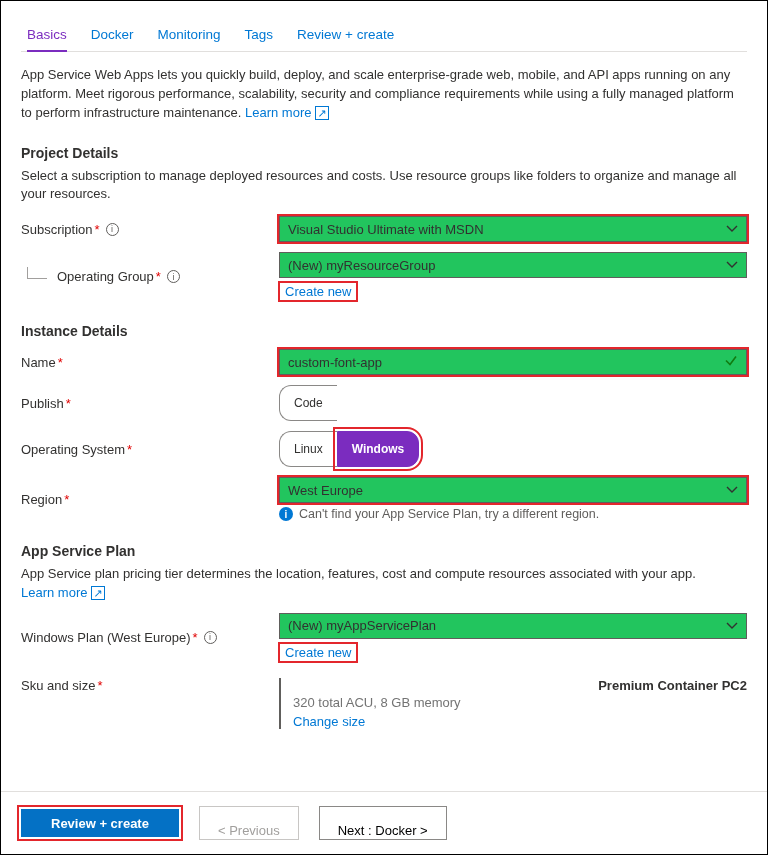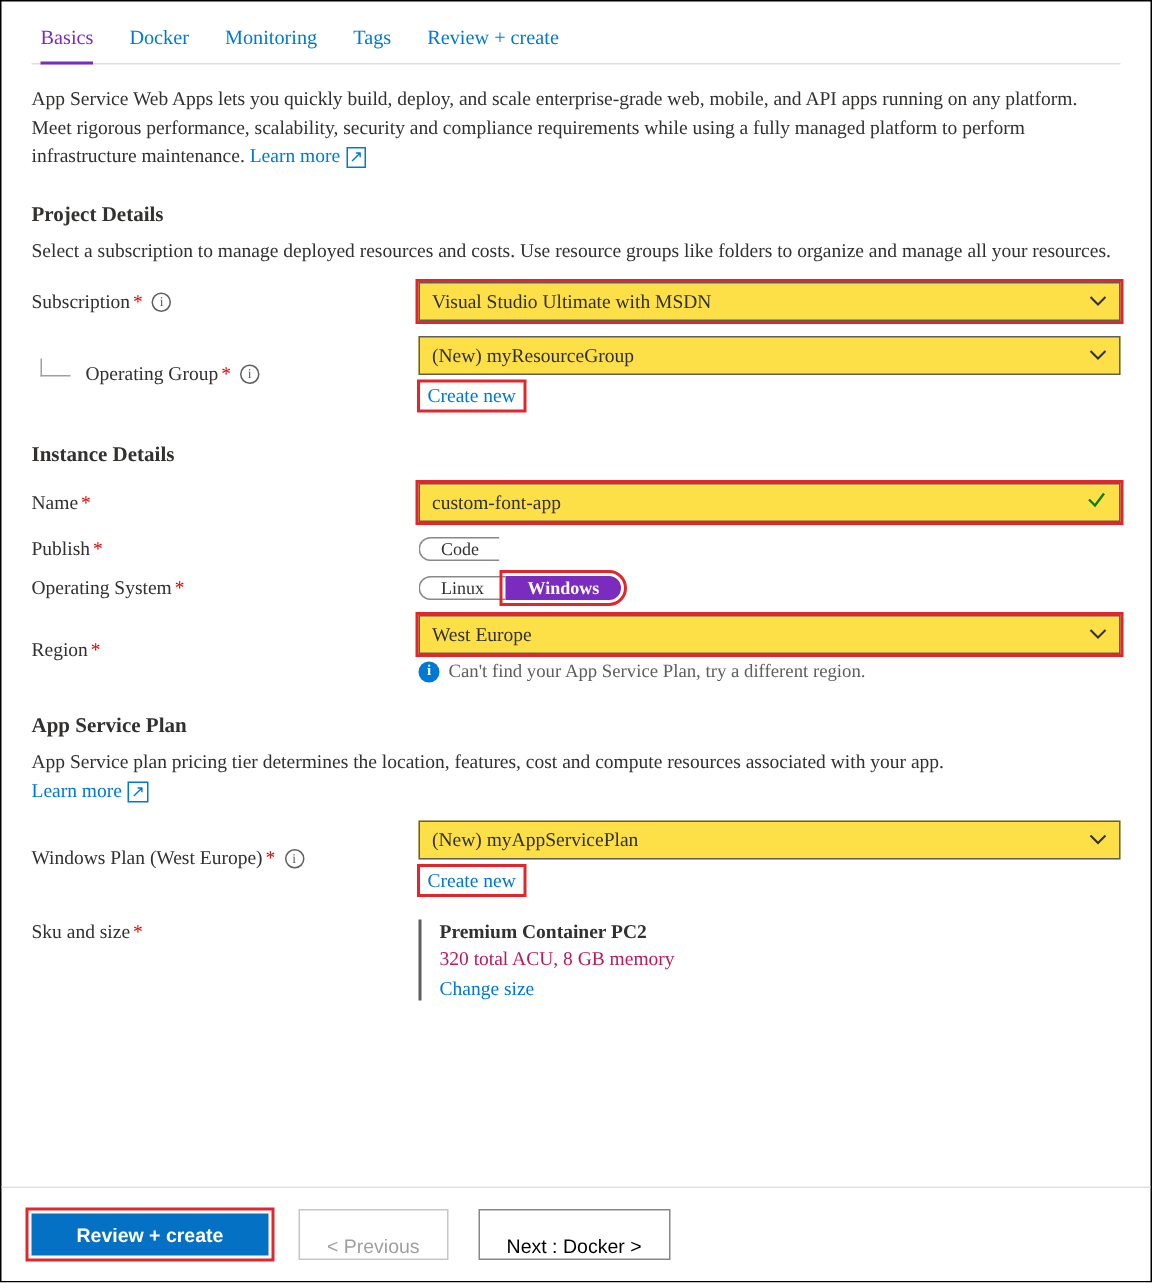--- a/index.html
+++ b/index.html
@@ -1,55 +1,55 @@
 <!DOCTYPE html>
 <html><head>
 <meta charset="utf-8">
 <style>
   * { box-sizing: border-box; margin: 0; padding: 0; }
   html, body { width: 768px; height: 855px; font-family: "Segoe UI", Arial, sans-serif; font-size: 13px; color: #323130; background: #fff; }
   .frame { width: 768px; height: 855px; border: 1px solid #000; position: relative; display: flex; flex-direction: column; }
-  .content { flex: 1 1 auto; overflow: hidden; padding: 0 20px 12px 20px; font-family: Liberation Serif, serif; }
+  .content { flex: 1 1 auto; overflow: hidden; padding: 10px 20px 12px 20px; }
   .tabs { display: flex; gap: 24px; border-bottom: 1px solid #e1dfdd; padding: 16px 0 0 6px; }
   .tab { color: #0078d4; padding-bottom: 8px; cursor: pointer; font-size: 13.5px; }
   .tab.active { color: #7b2cbf; border-bottom: 2px solid #7b2cbf; margin-bottom: -1px; font-weight:400; }
   .body-text { margin-top: 14px; line-height: 1.45; color:#323130; }
   .link { color: #0078d4; cursor: pointer; }
   .ext-link::after { content: "\2197"; font-size: 11px; margin-left: 4px; border:1px solid #0078d4; padding:0 1px;}
   .ext-link2::after { content: "\2197"; font-size: 11px; margin-left: 4px; border:1px solid #0078d4; padding:0 1px;}
   h3.section { font-size: 14px; font-weight: 600; margin-top: 22px; margin-bottom: 6px; color:#323130;}
   .section-desc { line-height: 1.45; margin-bottom: 10px; color:#323130;}
   .form-row { display: flex; align-items: center; margin-top: 10px; }
   .form-row.outdent { margin-top: 12px; }
   .label-col { width: 258px; flex-shrink: 0; display:flex; align-items:center; }
   .label-col .lbl { }
   .req { color: #e00000; margin-left: 2px; }
   .info-icon { display:inline-flex; align-items:center; justify-content:center; width:13px; height:13px; border:1px solid #605e5c; border-radius:50%; font-size:9px; margin-left:6px; color:#605e5c;}
   .field-col { flex: 1 1 auto; position: relative; }
   .indent-bar { display:inline-block; width:20px; height:12px; border-left:1px solid #a19f9d; border-bottom:1px solid #a19f9d; margin-right:10px; margin-left:6px; position:relative; top:-4px;}
-  .select, .input { width: 100%; height: 26px; border: 1px solid #605e5c; background: #fde047; padding: 2px 26px 2px 8px; font-size: 13px; font-family: inherit; position: relative; display:flex; align-items:center;}
+  .select, .input { width: 100%; height: 26px; border: 1px solid #605e5c; background: #22c55e; padding: 2px 26px 2px 8px; font-size: 13px; font-family: inherit; position: relative; display:flex; align-items:center;}
   .select { cursor: pointer; }
   .chev { position:absolute; right:8px; top:50%; transform:translateY(-50%); }
   .chev svg { width:12px; height:12px; display:block; }
   .check-icon { position:absolute; right:8px; top:50%; transform:translateY(-50%); color:#107c10;}
   .hl { outline: 2.5px solid #e3262c; }
   .hl-tight { outline: 2.5px solid #e3262c; outline-offset: 2px; }
   .create-new { color:#0078d4; font-size:13px; padding:2px 6px; display:inline-block; margin-top:4px; cursor:pointer;}
   .hl-cn { outline: 2.5px solid #e3262c; outline-offset:-1px;}
   .pill-group { display:flex; align-items:center; }
-  .pill { display:inline-flex; align-items:center; justify-content:center; height:16px; border-radius:12px; font-size:12px; cursor:pointer; border:1px solid #8a8886; background:#fff; color:#323130; }
+  .pill { display:inline-flex; align-items:center; justify-content:center; height:36px; border-radius:12px; font-size:12px; cursor:pointer; border:1px solid #8a8886; background:#fff; color:#323130; }
   .pill.left { border-top-right-radius:0; border-bottom-right-radius:0; padding:0 14px; border-right:none;}
   .pill.right { border-top-left-radius:0; border-bottom-left-radius:0; padding:0 14px; }
   .pill.sel { background:#7b2cbf; color:#fff; border-color:#7b2cbf; font-weight:600;}
   .suffix { text-align:right; margin-top:2px; font-size:12.5px; color:#323130;}
   .helper-row { display:flex; align-items:center; margin-top:4px; font-size:12.5px; color:#605e5c;}
   .helper-row .info-circle { display:inline-flex; align-items:center; justify-content:center; width:14px; height:14px; border-radius:50%; background:#0078d4; color:#fff; font-size:10px; font-weight:700; margin-right:6px;}
   .plan-box { border-left: 2px solid #605e5c; padding-left:12px; }
-  .plan-title { font-weight:600; }
-  .plan-sub { color:#be185d; margin-top:2px;}
+  .plan-title { font-weight:600;text-align:right; }
+  .plan-sub { color:#737373; margin-top:2px;}
   .plan-change { color:#0078d4; margin-top:4px; cursor:pointer;}
   .footer { border-top:1px solid #e1dfdd; padding:14px 20px; display:flex; gap:20px; align-items:center;}
   .btn-primary { background:#0471c5; color:#fff; border:none; height:28px; padding:0 30px; font-size:13px; font-weight:600; cursor:pointer;}
   .btn-secondary { background:#fff; border:1px solid #8a8886; height:28px; padding:16px 18px; font-size:13px; cursor:pointer;}
   .btn-secondary.disabled { color:#a19f9d; border-color:#c8c6c4; cursor:default;}
   .hl-btn { outline: 2.5px solid #e3262c; outline-offset:2px;}
 </style>
 </head>
 <body>
 <div class="frame">

